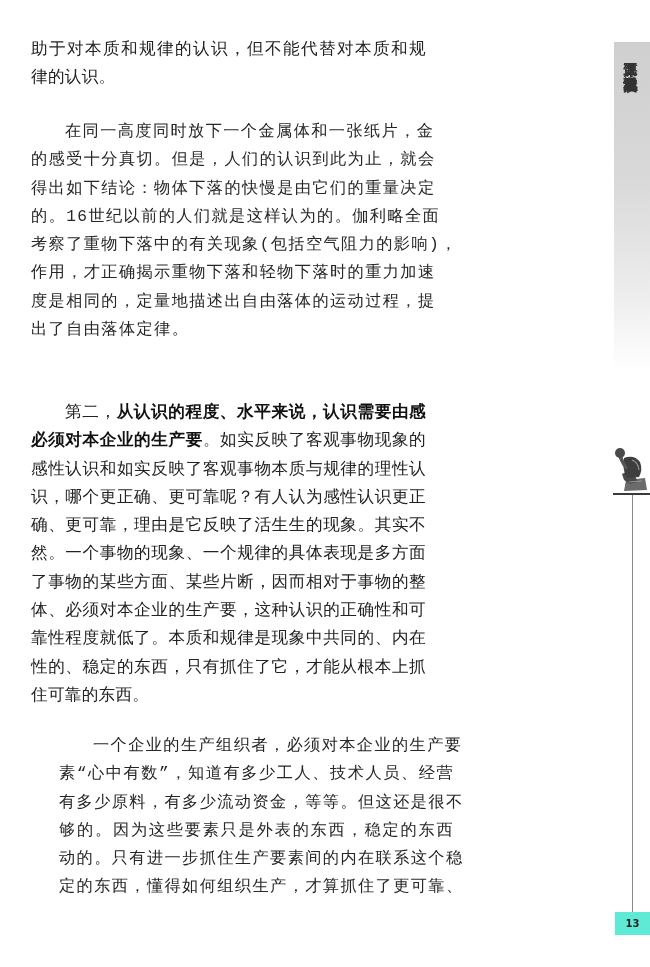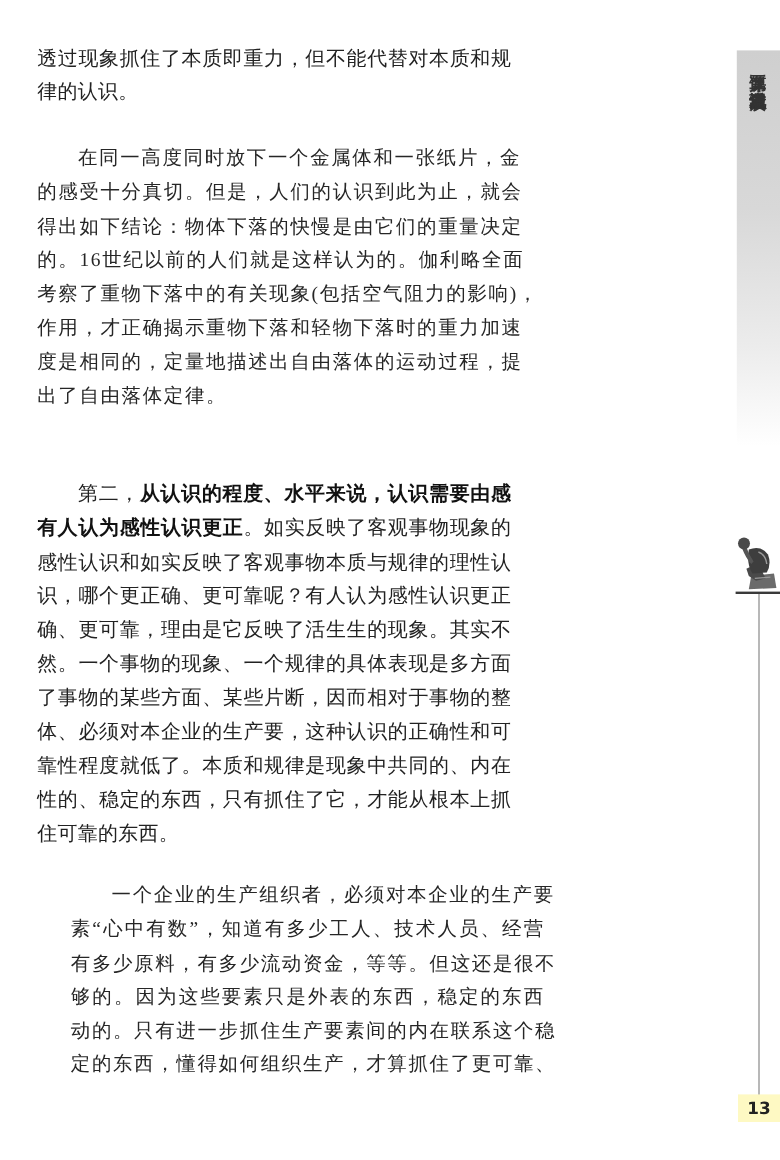--- a/index.html
+++ b/index.html
@@ -41,21 +41,21 @@
     .para .line.last {
       text-align-last: left;
     }
     .para.sans {
       font-family: "DejaVu Sans", "Liberation Sans", sans-serif;
       font-size: 16.6px;
       letter-spacing: 0.3px;
       color: #222;
     }
     .para.serif-light {
-      font-family: Liberation Serif, serif;
+      font-family: Liberation Mono, monospace;
       font-size: 16.2px;
       letter-spacing: 1.4px;
       color: #262626;
     }
     .bold { font-weight: bold; color: #111; }
     .indent { padding-left: 34px; }
 
     
     .chapter-tab {
       position: absolute;
@@ -103,54 +103,54 @@
       width: 1px;
       height: 418px;
       background: #8a8a8a;
     }
     .page-number-box {
       position: absolute;
       left: 615px;
       top: 912px;
       width: 35px;
       height: 23px;
-      background: #fef9c3;
+      background: #5eead4;
       display: flex;
       align-items: center;
       justify-content: center;
       font-family: "DejaVu Sans", "Liberation Sans", sans-serif;
       font-weight: bold;
-      font-size: 14px;
+      font-size: 10px;
       color: #222;
     }
   </style>
 </head>
 <body>
 
 <div class="text-column">
 
   <div class="para sans" style="top:35px;">
-    <span class="line">透过现象抓住了本质即重力，但不能代替对本质和规</span>
+    <span class="line">助于对本质和规律的认识，但不能代替对本质和规</span>
     <span class="line last">律的认识。</span>
   </div>
 
   <div class="para serif-light" style="top:118px;">
     <span class="line indent">在同一高度同时放下一个金属体和一张纸片，金</span>
     <span class="line">的感受十分真切。但是，人们的认识到此为止，就会</span>
     <span class="line">得出如下结论：物体下落的快慢是由它们的重量决定</span>
     <span class="line">的。16世纪以前的人们就是这样认为的。伽利略全面</span>
     <span class="line">考察了重物下落中的有关现象(包括空气阻力的影响)，</span>
     <span class="line">作用，才正确揭示重物下落和轻物下落时的重力加速</span>
     <span class="line">度是相同的，定量地描述出自由落体的运动过程，提</span>
     <span class="line last">出了自由落体定律。</span>
   </div>
 
   <div class="para sans" style="top:398px;">
     <span class="line indent"><span>第二，</span><span class="bold">从认识的程度、水平来说，认识需要由感</span></span>
-    <span class="line"><span class="bold">有人认为感性认识更正</span><span>。如实反映了客观事物现象的</span></span>
+    <span class="line"><span class="bold">必须对本企业的生产要</span><span>。如实反映了客观事物现象的</span></span>
     <span class="line">感性认识和如实反映了客观事物本质与规律的理性认</span>
     <span class="line">识，哪个更正确、更可靠呢？有人认为感性认识更正</span>
     <span class="line">确、更可靠，理由是它反映了活生生的现象。其实不</span>
     <span class="line">然。一个事物的现象、一个规律的具体表现是多方面</span>
     <span class="line">了事物的某些方面、某些片断，因而相对于事物的整</span>
     <span class="line">体、必须对本企业的生产要，这种认识的正确性和可</span>
     <span class="line">靠性程度就低了。本质和规律是现象中共同的、内在</span>
     <span class="line">性的、稳定的东西，只有抓住了它，才能从根本上抓</span>
     <span class="line last">住可靠的东西。</span>
   </div>

